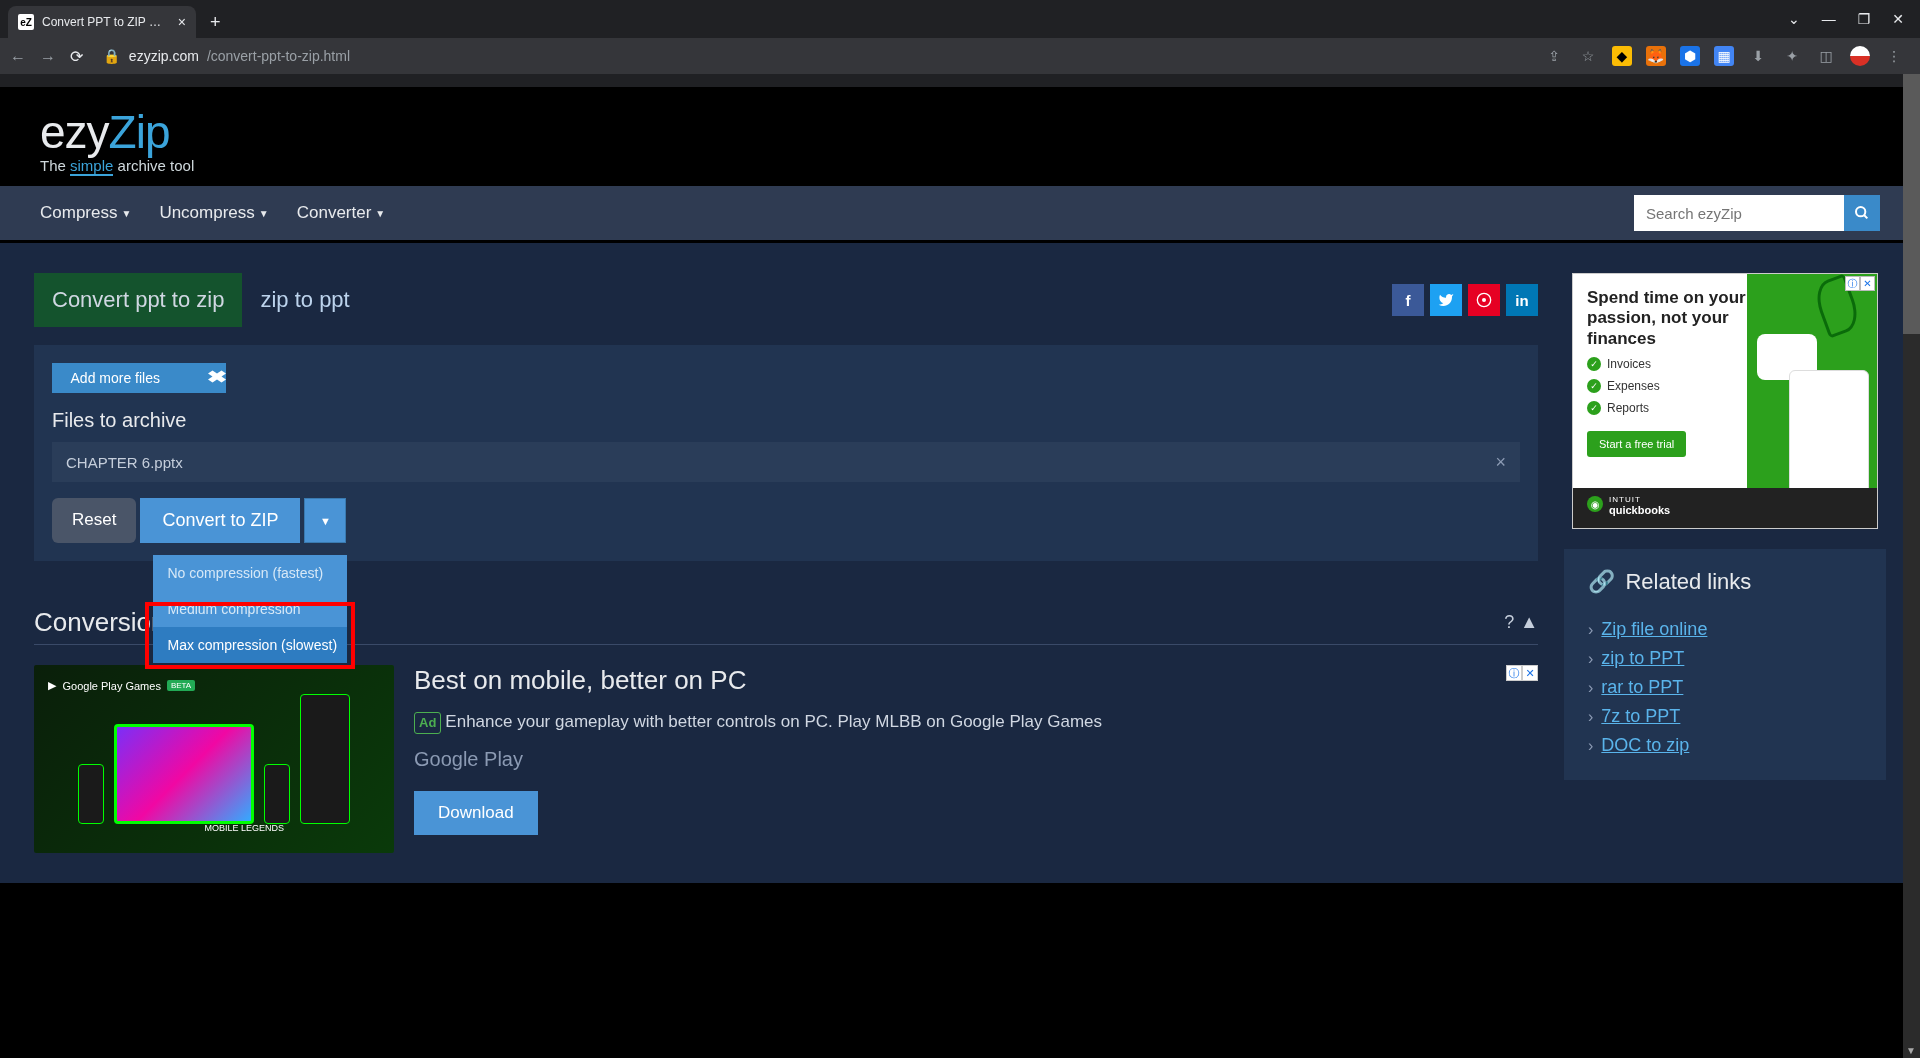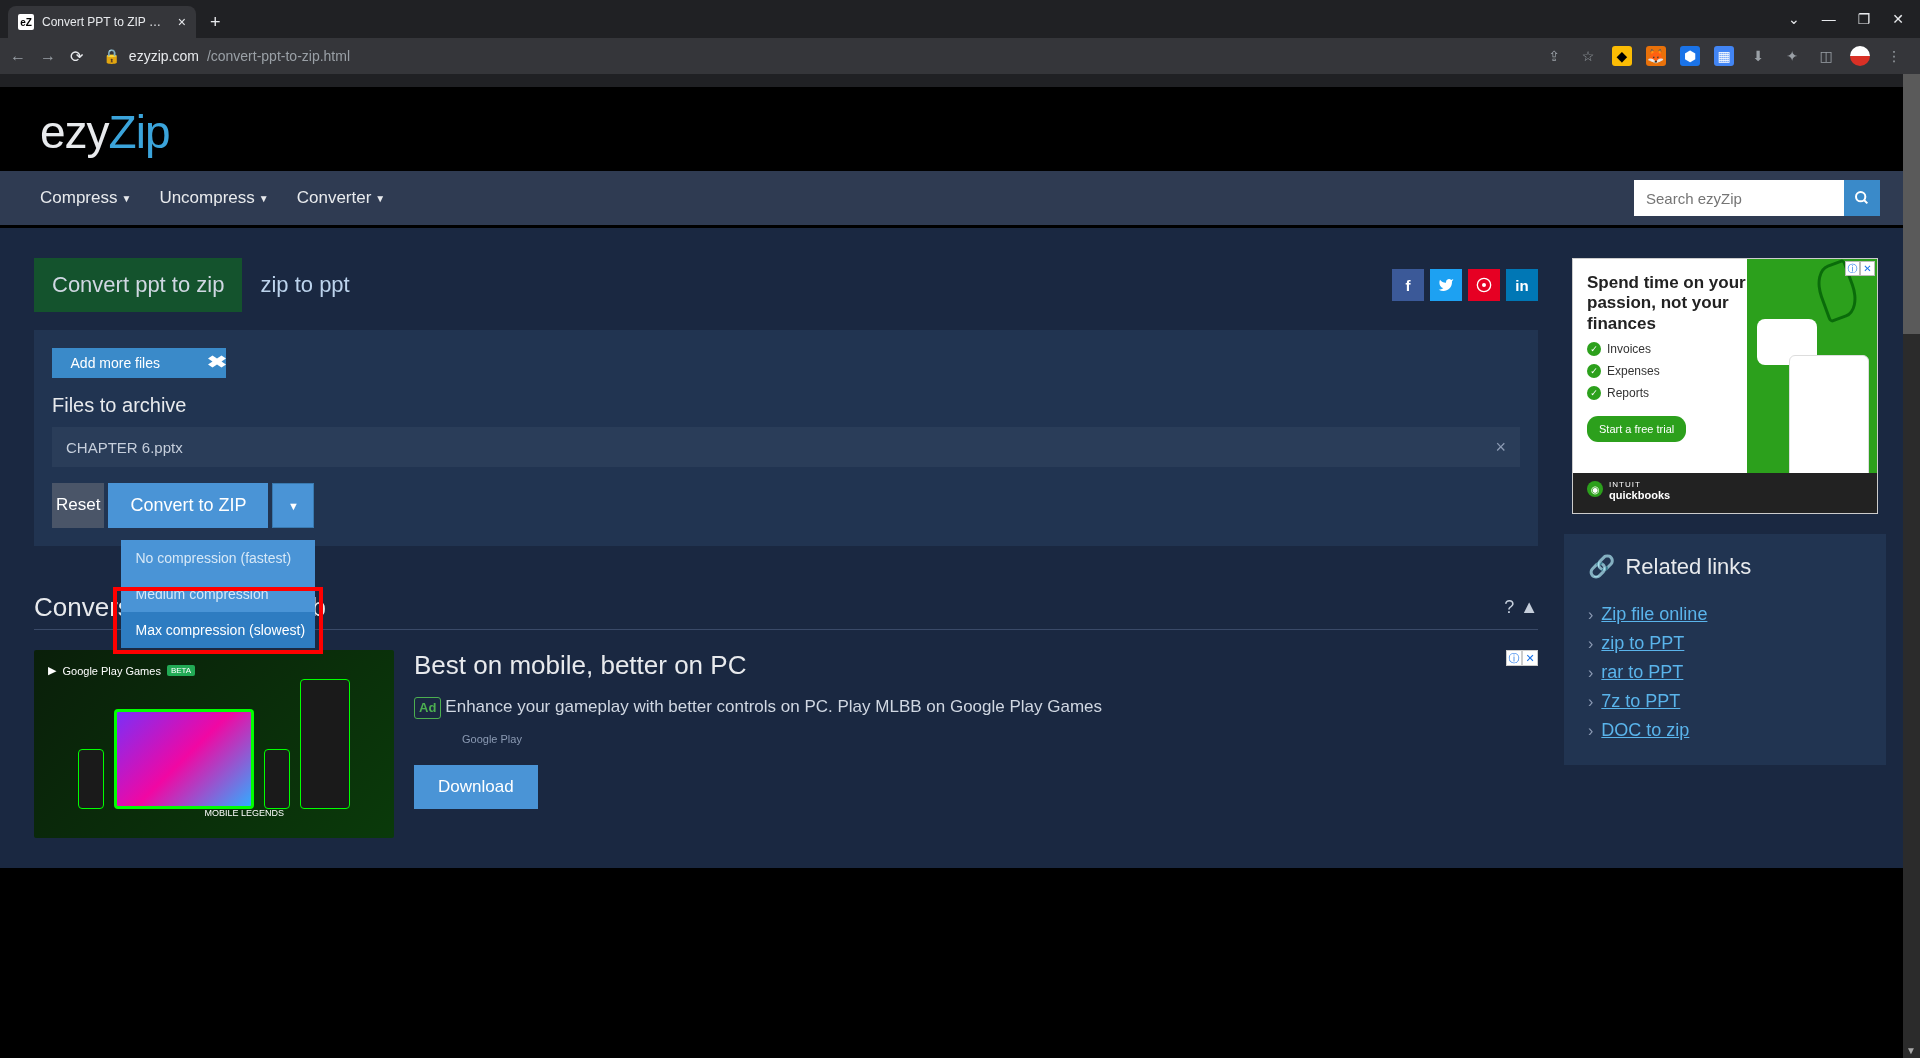--- a/index.html
+++ b/index.html
@@ -58,21 +58,21 @@
 .socials{ margin-left:auto; display:flex; gap:6px;}
 .soc{ width:32px; height:32px; color:#fff; display:flex; align-items:center; justify-content:center; font-size:15px; font-weight:bold; cursor:pointer; font-family:Arial;}
 .fb{background:#3b5998;} .tw{background:#1da1f2;} .pn{background:#e60023;} .li{background:#0077b5;}
 
 .card{ background:#213451; padding:18px; margin-top:18px;}
 .add-btn{ background:#3a8ac9; color:#fff; width:174px; height:30px; display:flex; align-items:center; justify-content:flex-end; gap:48px; font-size:14px; cursor:pointer;}
 .files-h{ color:#e8eaed; font-size:20px; margin:16px 0 10px 0;}
 .file-row{ background:#2a3d59; height:40px; display:flex; align-items:center; padding:0 14px; color:#c5cedb; font-size:15px;}
 .file-x{ margin-left:auto; color:#8b9ab3; font-size:18px; cursor:pointer;}
 .btn-row{ display:flex; gap:4px; margin-top:16px;}
-.reset-btn{ background:#4a5568; color:#fff; padding:12px 4px; font-size:17px; cursor:pointer;}
+.reset-btn{ background:#4a5568; color:#fff; padding:12px 20px; font-size:17px; cursor:pointer;border-radius:6px;}
 .convert-btn{ background:#4a94d6; color:#fff; padding:12px 22px; font-size:18px; cursor:pointer;}
 .dd-btn{ background:#4a94d6; border:1px solid #3a7ab0; color:#fff; width:42px; display:flex; align-items:center; justify-content:center; cursor:pointer; position:relative;}
 .dd-arrow{ font-size:11px; color:#fff;}
 
 .dropdown{ position:absolute; top:56px; left:-152px; width:194px; background:#4a94d6; z-index:10;}
 .dd-item{ padding:10px 14px; color:#d6e8f7; font-size:14px; cursor:pointer; white-space:nowrap;}
 .dd-item.hl{ background:#2e7cc1; color:#fff; position:relative;}
 .redbox{ position:absolute; border:4px solid #ff0000; left:-8px; top:-25px; right:-8px; bottom:-6px; pointer-events:none;}
 
 .instr-row{ display:flex; align-items:center; margin-top:46px; border-bottom:1px solid #3a4a68; padding-bottom:6px;}
@@ -85,31 +85,31 @@
 .gpg-badge{ background:#2a5; padding:1px 4px; font-size:8px; border-radius:2px;}
 .rig{ display:flex; align-items:flex-end; gap:10px;}
 .speaker{ width:26px; height:60px; background:#1a1a1a; border-radius:4px; border:1px solid #0f0;}
 .monitor{ width:140px; height:100px; background:linear-gradient(135deg,#7b2ff7,#f107a3,#3af); border:3px solid #0f0; border-radius:4px;}
 .tower{ width:50px; height:130px; background:#1a1a1a; border:1px solid #0f0; border-radius:4px;}
 .ml-logo{position:absolute; bottom:20px; right:110px; color:#fff; font-size:9px; text-align:center;}
 .ad-txt{ flex:1; color:#e8eaed;}
 .ad-h{ font-size:26px; font-weight:400; margin-bottom:14px;}
 .ad-p{ font-size:17px; line-height:1.4; color:#d0d7e2;}
 .ad-badge{ display:inline-block; border:1px solid #4caf50; color:#4caf50; font-size:13px; padding:1px 4px; border-radius:3px; font-weight:bold; margin-right:4px;}
-.ad-src{ color:#8b9ab3; font-size:11px; margin-top:14px;margin-left:48px;}
+.ad-src{ color:#8b9ab3; font-size:20px; margin-top:14px;}
 .dl-btn{ background:#4a94d6; color:#fff; padding:12px 24px; font-size:17px; display:inline-block; margin-top:20px; cursor:pointer;}
 .ad-corner{ position:absolute; top:0; right:0; display:flex;}
 .ad-corner span{ width:16px; height:16px; background:#fff; color:#1a73e8; font-size:11px; display:flex; align-items:center; justify-content:center; border:1px solid #ccc;}
 
 .side-ad{ width:306px; height:256px; background:#fff; position:relative; margin:0 auto; border:1px solid #ccc; overflow:hidden;}
 .sa-left{ position:absolute; left:14px; top:14px; right:130px; }
 .sa-h{ font-weight:800; font-size:17px; line-height:1.2; color:#222;}
 .sa-item{ display:flex; align-items:center; gap:6px; margin-top:8px; font-size:12px; color:#333;}
 .sa-chk{ width:14px; height:14px; background:#2ca01c; border-radius:50%; color:#fff; font-size:9px; display:flex; align-items:center; justify-content:center;}
-.sa-cta{ background:#2ca01c; color:#fff; font-size:11px; padding:7px 12px; display:inline-block; margin-top:16px; border-radius:11px; cursor:pointer;}
+.sa-cta{ background:#2ca01c; color:#fff; font-size:11px; padding:7px 12px; display:inline-block; margin-top:16px; border-radius:3px; cursor:pointer;}
 .sa-qb{ position:absolute; left:14px; bottom:12px; display:flex; align-items:center; gap:6px; color:#fff; font-size:11px;}
 .sa-qb-dark{ position:absolute; left:0; bottom:0; right:0; height:40px; background:#222;}
 .sa-qbc{ width:16px; height:16px; background:#2ca01c; border-radius:50%; display:flex; align-items:center; justify-content:center; font-size:10px;}
 .sa-green{ position:absolute; right:0; top:0; bottom:0; width:130px; background:#2ca01c; }
 .sa-phone{ position:absolute; right:8px; bottom:18px; width:80px; height:140px; background:#fff; border-radius:6px; border:1px solid #ddd;}
 .sa-cam{ position:absolute; right:60px; top:60px; width:60px; height:46px; background:#fff; border-radius:8px;}
 .sa-leaves{position:absolute; right:4px; top:4px; width:60px; height:60px;}
 .sa-leaves::before{content:""; position:absolute; width:30px; height:50px; border:3px solid #0a6b0a; border-radius:50% 10% 50% 10%; right:18px; transform:rotate(-20deg);} 
 .sa-x{ position:absolute; top:2px; right:2px; display:flex;}
 .sa-x span{ width:15px; height:15px; background:#fff; color:#1a73e8; font-size:10px; display:flex; align-items:center; justify-content:center; border:1px solid #bbb;}
@@ -168,20 +168,23 @@
     <span class="avatar"></span>
     <span class="ext-ico ext-gray">⋮</span>
   </div>
 </div>
 
 <div class="viewport">
  <div class="page">
   <div class="brand-row">
     <div class="brand">
       <span>ezy</span><span class="z">Zip</span>
+    </div>
+    <div class="tagline">
+      <span>The </span><span class="simple">simple</span><span> archive tool</span>
     </div>
   </div>
 
   <div class="menubar">
     <div class="menu-item">
           <span>Compress</span>
           <span class="caret">▼</span>
         </div>
     <div class="menu-item">
           <span>Uncompress</span>

